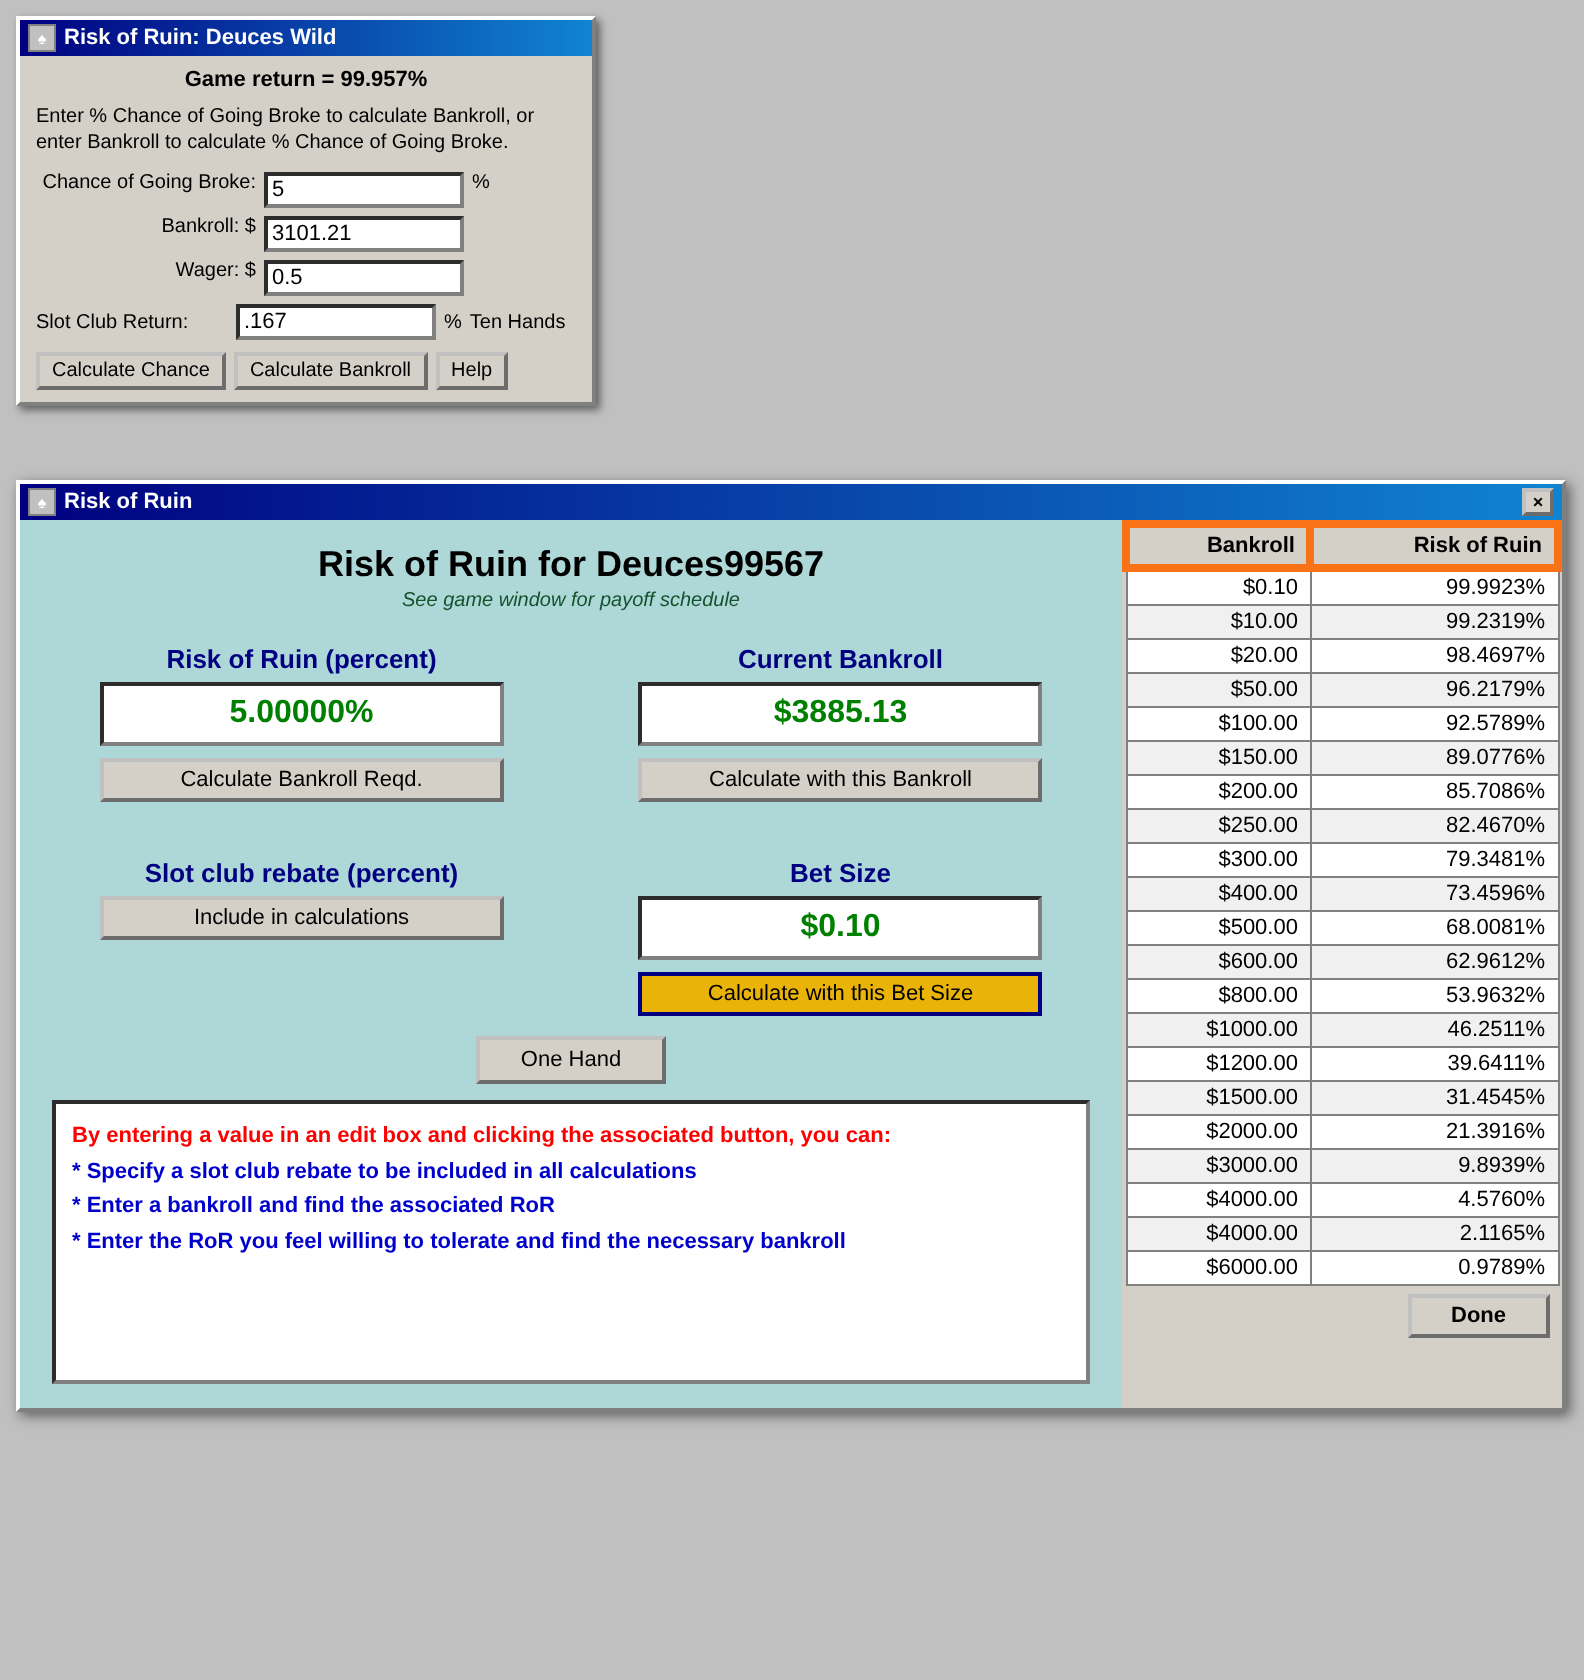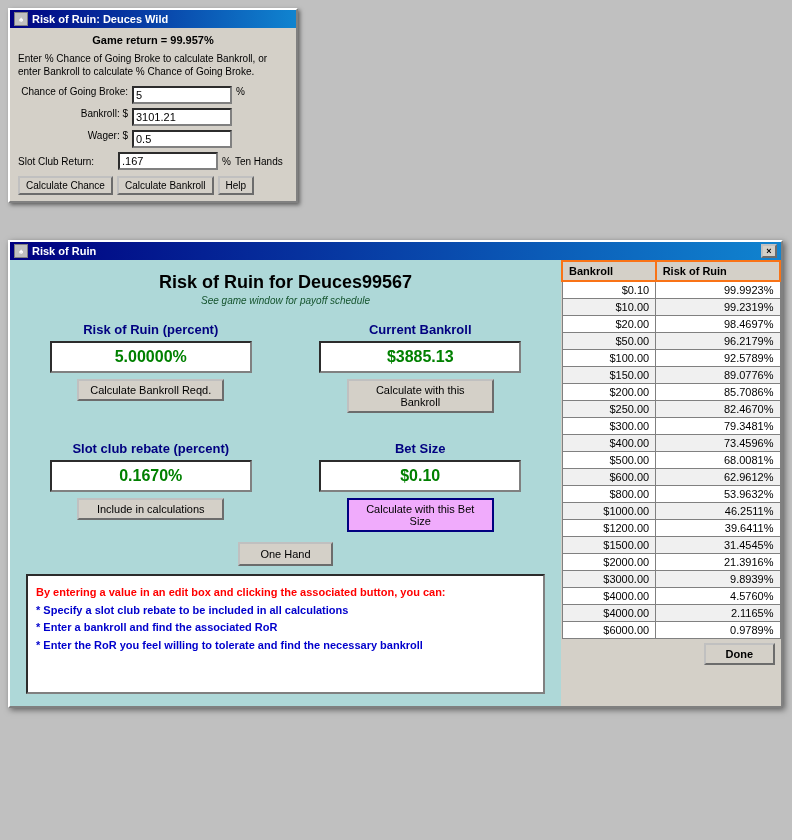--- a/index.html
+++ b/index.html
@@ -223,44 +223,44 @@
       font-weight: bold;
       color: #008000;
       margin-bottom: 6px;
     }
     .calc-button {
       border: 2px outset #c0c0c0;
       background: #d4d0c8;
       font-size: 11px;
       padding: 3px 8px;
       cursor: pointer;
-      width: 147px;
+      width: 202px;
       text-align: center;
     }
     .calc-button.selected {
       border: 2px solid #000080;
-      background: #f0abfc;
+      background: #eab308;
     }
 
     .one-hand-btn {
       border: 2px outset #c0c0c0;
       background: #d4d0c8;
       font-size: 11px;
       padding: 4px 20px;
       cursor: pointer;
       display: block;
       margin: 8px auto;
     }
 
     .text-area-section {
       margin-top: 8px;
       border: 2px inset #808080;
       background: white;
       padding: 8px;
-      height: 120px;
+      height: 142px;
       overflow-y: scroll;
       font-size: 11px;
       line-height: 1.5;
       color: red;
       font-weight: bold;
       position: relative;
     }
     .text-bold-blue {
       color: #0000cc;
       font-weight: bold;
@@ -276,23 +276,23 @@
       background: #d4d0c8;
       padding: 0;
     }
     .ror-table {
       width: 100%;
       border-collapse: collapse;
       font-size: 11px;
     }
     .ror-table th {
       background: #d4d0c8;
-      border: 2px solid #f97316;
+      border: 4px solid #f97316;
       padding: 3px 6px;
-      text-align: left;
+      text-align: right;
       font-weight: bold;
     }
     .ror-table td {
       border: 1px solid #808080;
       padding: 2px 6px;
       text-align: right;
       background: white;
     }
     .ror-table tr:nth-child(even) td {
       background: #f0f0f0;
@@ -381,21 +381,20 @@
         </div>
 
         <div class="calc-section">
           <div class="calc-section-title">Current Bankroll</div>
           <div class="calc-value-box">$3885.13</div>
           <button class="calc-button">Calculate with this Bankroll</button>
         </div>
 
         <div class="calc-section">
           <div class="calc-section-title">Slot club rebate (percent)</div>
-          <div class="calc-value-box">0.1670%</div>
           <button class="calc-button">Include in calculations</button>
         </div>
 
         <div class="calc-section">
           <div class="calc-section-title">Bet Size</div>
           <div class="calc-value-box">$0.10</div>
           <button class="calc-button selected">Calculate with this Bet Size</button>
         </div>
       </div>
 

